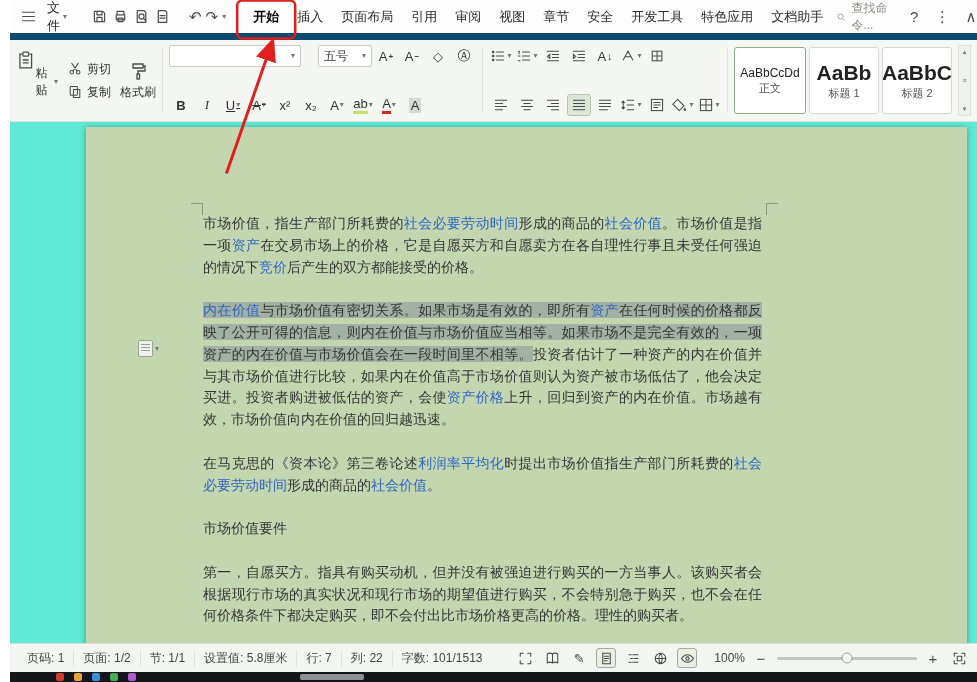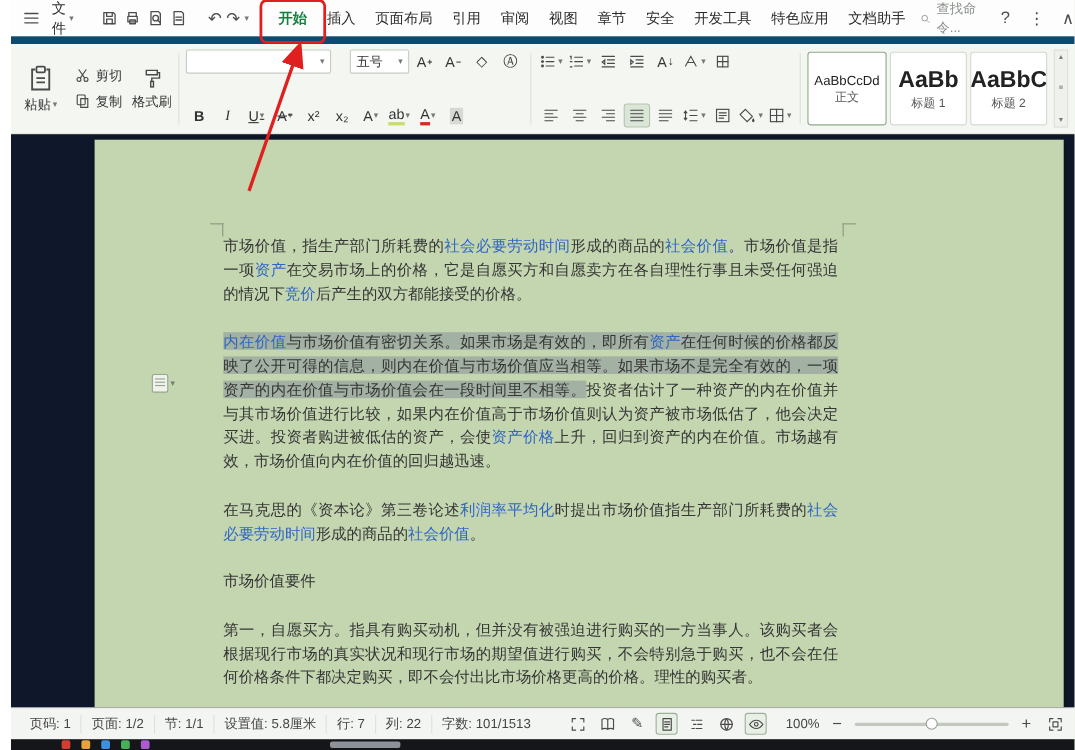--- a/index.html
+++ b/index.html
@@ -17,49 +17,49 @@
   
   .menubar{height:40px;background:#fcfdfc;border-bottom:7px solid #0c4a6e;display:flex;align-items:center;padding:0 10px;gap:4px;flex:none}
   .mb-file{display:flex;align-items:center;gap:3px;font-size:13px;color:#2c2c2c;padding:4px 6px}
   .caret{font-size:8px;color:#777;line-height:1}
   .vdiv{width:1px;height:18px;background:#dcdfdb;margin:0 5px}
   .qbtn{width:24px;height:24px;display:flex;align-items:center;justify-content:center;border-radius:3px}
   .qbtn svg{width:17px;height:17px;stroke:#4c4c4c;fill:none;stroke-width:1.4;stroke-linecap:round;stroke-linejoin:round}
   .glyphbtn{font-size:15px;color:#4c4c4c;width:22px;text-align:center}
   .mtabs{display:flex;align-items:center;margin-left:14px}
   .mtab{padding:5px 9px;font-size:13px;color:#2b2b2b;white-space:nowrap}
-  .mtab.active{color:#15803d;font-weight:bold}
+  .mtab.active{color:#000000;font-weight:bold}
   .mb-right{margin-left:auto;display:flex;align-items:center;gap:12px}
   .searchbox{display:flex;align-items:center;gap:5px;color:#8a8f8a;font-size:12px}
   .searchbox svg{width:14px;height:14px;stroke:#8a8f8a;fill:none;stroke-width:1.5}
 
   
   .ribbon{height:82px;background:#f3f6f1;border-bottom:1px solid #dfe3dd;display:flex;align-items:stretch;padding:5px 6px;gap:6px;flex:none}
   .rdiv{width:1px;background:#dde1db;margin:3px 0}
   .rgroup{display:flex;flex-direction:column;justify-content:space-between}
   .rrow{display:flex;align-items:center;gap:2px}
-  .bigbtn{display:flex;flex-direction:column;align-items:center;justify-content:center;width:42px;height:68px;border-radius:3px}
+  .bigbtn{display:flex;flex-direction:row;justify-content:center;width:42px;height:68px;border-radius:3px}
   .bigbtn svg{width:26px;height:26px;stroke:#4a4a4a;fill:none;stroke-width:1.3}
   .blabel{font-size:12px;color:#333;margin-top:3px;display:flex;align-items:center;gap:2px}
   .smbtn{display:flex;align-items:center;gap:4px;font-size:12px;color:#333;padding:3px 5px;border-radius:3px;white-space:nowrap}
   .smbtn svg,.ic svg{width:16px;height:16px;stroke:#4a4a4a;fill:none;stroke-width:1.3;stroke-linecap:round}
   .ic{width:24px;height:22px;display:flex;align-items:center;justify-content:center;border-radius:3px;font-size:13px;color:#333;gap:1px}
   .ic.active{background:#dbe6d8;border:1px solid #b5c4ae}
   .ic .sub{font-size:11px;font-weight:bold}
   .combo{background:#fff;border:1px solid #c7ccc5;border-radius:2px;height:22px;display:flex;align-items:center;justify-content:space-between;padding:0 5px;font-size:12px;color:#333}
   .styles{display:flex;align-items:stretch;gap:3px;padding:2px 0}
   .stylecard{background:#fff;border:1px solid #d4d9d2;border-radius:3px;width:72px;display:flex;flex-direction:column;align-items:center;justify-content:center;gap:1px;overflow:hidden}
   .stylecard.sel{border-color:#8fa88a}
   .stylecard .prev{font-size:12px;color:#222;white-space:nowrap}
   .stylecard.h1 .prev,.stylecard.h2 .prev{font-size:21px;font-weight:bold}
   .stylecard .sname{font-size:11px;color:#555;white-space:nowrap}
   .scrollstrip{width:13px;background:#eef1ec;border:1px solid #dde1db;display:flex;flex-direction:column;align-items:center;justify-content:space-between;font-size:7px;color:#777;padding:2px 0}
 
   
-  .docarea{flex:1;background:#0f172a;position:relative;overflow:hidden}
+  .docarea{flex:1;background:#5eead4;position:relative;overflow:hidden}
   .page{position:absolute;left:76px;top:5px;width:881px;height:620px;background:#c3d6b0;box-shadow:0 1px 6px rgba(0,0,0,.35)}
   .doccontent{position:absolute;left:117px;top:86px;width:559px;font-size:14px;line-height:21.8px;color:#363636;text-align:justify}
   .para{margin-bottom:21.8px}
   .para:last-child{margin-bottom:0}
   .link{color:#3166c2}
   .selrun{background:#a2b1a4}
   .cropmark{position:absolute;width:12px;height:12px;border-color:#88977f;border-style:solid;border-width:0}
   .cm-tl{left:105px;top:76px;border-top-width:1.5px;border-right-width:1.5px}
   .cm-tr{left:680px;top:76px;border-top-width:1.5px;border-left-width:1.5px}
   .marginicon{position:absolute;left:128px;top:218px;display:flex;align-items:center;gap:2px;color:#6b6f6b;font-size:8px}

